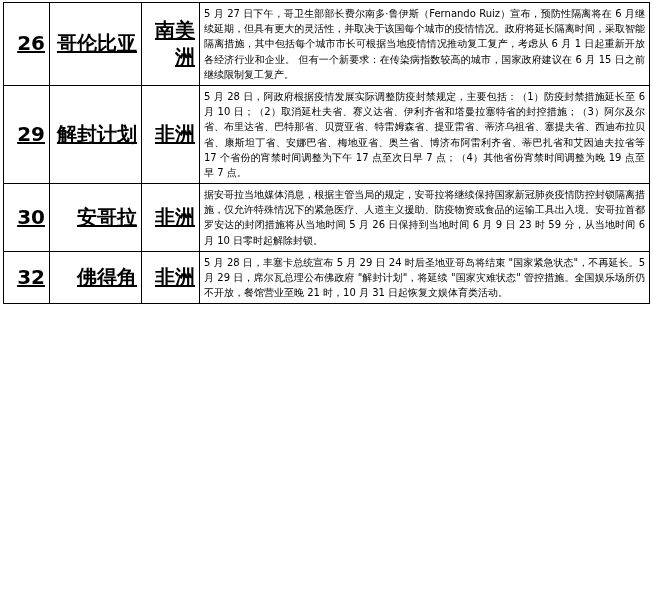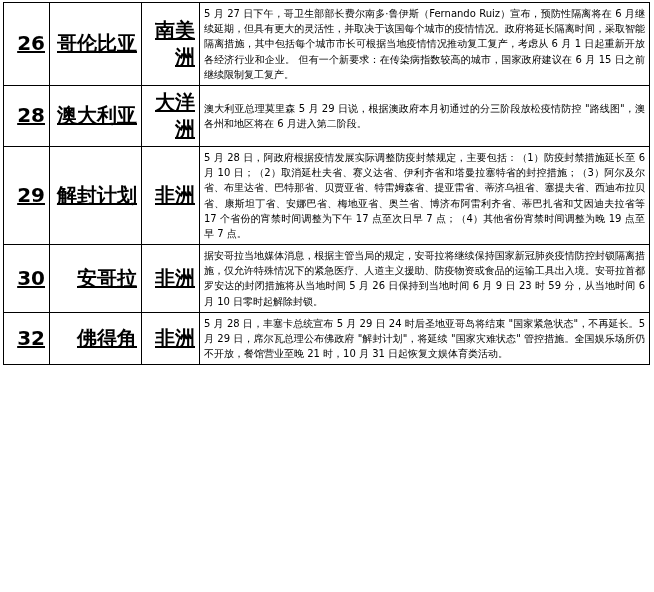--- a/index.html
+++ b/index.html
@@ -66,26 +66,20 @@
       <col class="c-detail">
     </colgroup>
     <tbody>
       <tr>
         <td class="num">26</td>
         <td class="country">哥伦比亚</td>
         <td class="region">南美洲</td>
         <td class="detail">5 月 27 日下午，哥卫生部部长费尔南多·鲁伊斯（Fernando Ruiz）宣布，预防性隔离将在 6 月继续延期，但具有更大的灵活性，并取决于该国每个城市的疫情情况。政府将延长隔离时间，采取智能隔离措施，其中包括每个城市市长可根据当地疫情情况推动复工复产，考虑从 6 月 1 日起重新开放各经济行业和企业。 但有一个新要求：在传染病指数较高的城市，国家政府建议在 6 月 15 日之前继续限制复工复产。</td>
       </tr>
       <tr>
-        <td class="num">28</td>
-        <td class="country">澳大利亚</td>
-        <td class="region">大洋洲</td>
-        <td class="detail">澳大利亚总理莫里森 5 月 29 日说，根据澳政府本月初通过的分三阶段放松疫情防控 "路线图"，澳各州和地区将在 6 月进入第二阶段。</td>
-      </tr>
-      <tr>
         <td class="num">29</td>
         <td class="country">解封计划</td>
         <td class="region">非洲</td>
         <td class="detail">5 月 28 日，阿政府根据疫情发展实际调整防疫封禁规定，主要包括：（1）防疫封禁措施延长至 6 月 10 日；（2）取消延杜夫省、赛义达省、伊利齐省和塔曼拉塞特省的封控措施；（3）阿尔及尔省、布里达省、巴特那省、贝贾亚省、特雷姆森省、提亚雷省、蒂济乌祖省、塞提夫省、西迪布拉贝省、康斯坦丁省、安娜巴省、梅地亚省、奥兰省、博济布阿雷利齐省、蒂巴扎省和艾因迪夫拉省等 17 个省份的宵禁时间调整为下午 17 点至次日早 7 点；（4）其他省份宵禁时间调整为晚 19 点至早 7 点。</td>
       </tr>
       <tr>
         <td class="num">30</td>
         <td class="country">安哥拉</td>
         <td class="region">非洲</td>
         <td class="detail">据安哥拉当地媒体消息，根据主管当局的规定，安哥拉将继续保持国家新冠肺炎疫情防控封锁隔离措施，仅允许特殊情况下的紧急医疗、人道主义援助、防疫物资或食品的运输工具出入境。安哥拉首都罗安达的封闭措施将从当地时间 5 月 26 日保持到当地时间 6 月 9 日 23 时 59 分，从当地时间 6 月 10 日零时起解除封锁。</td>

